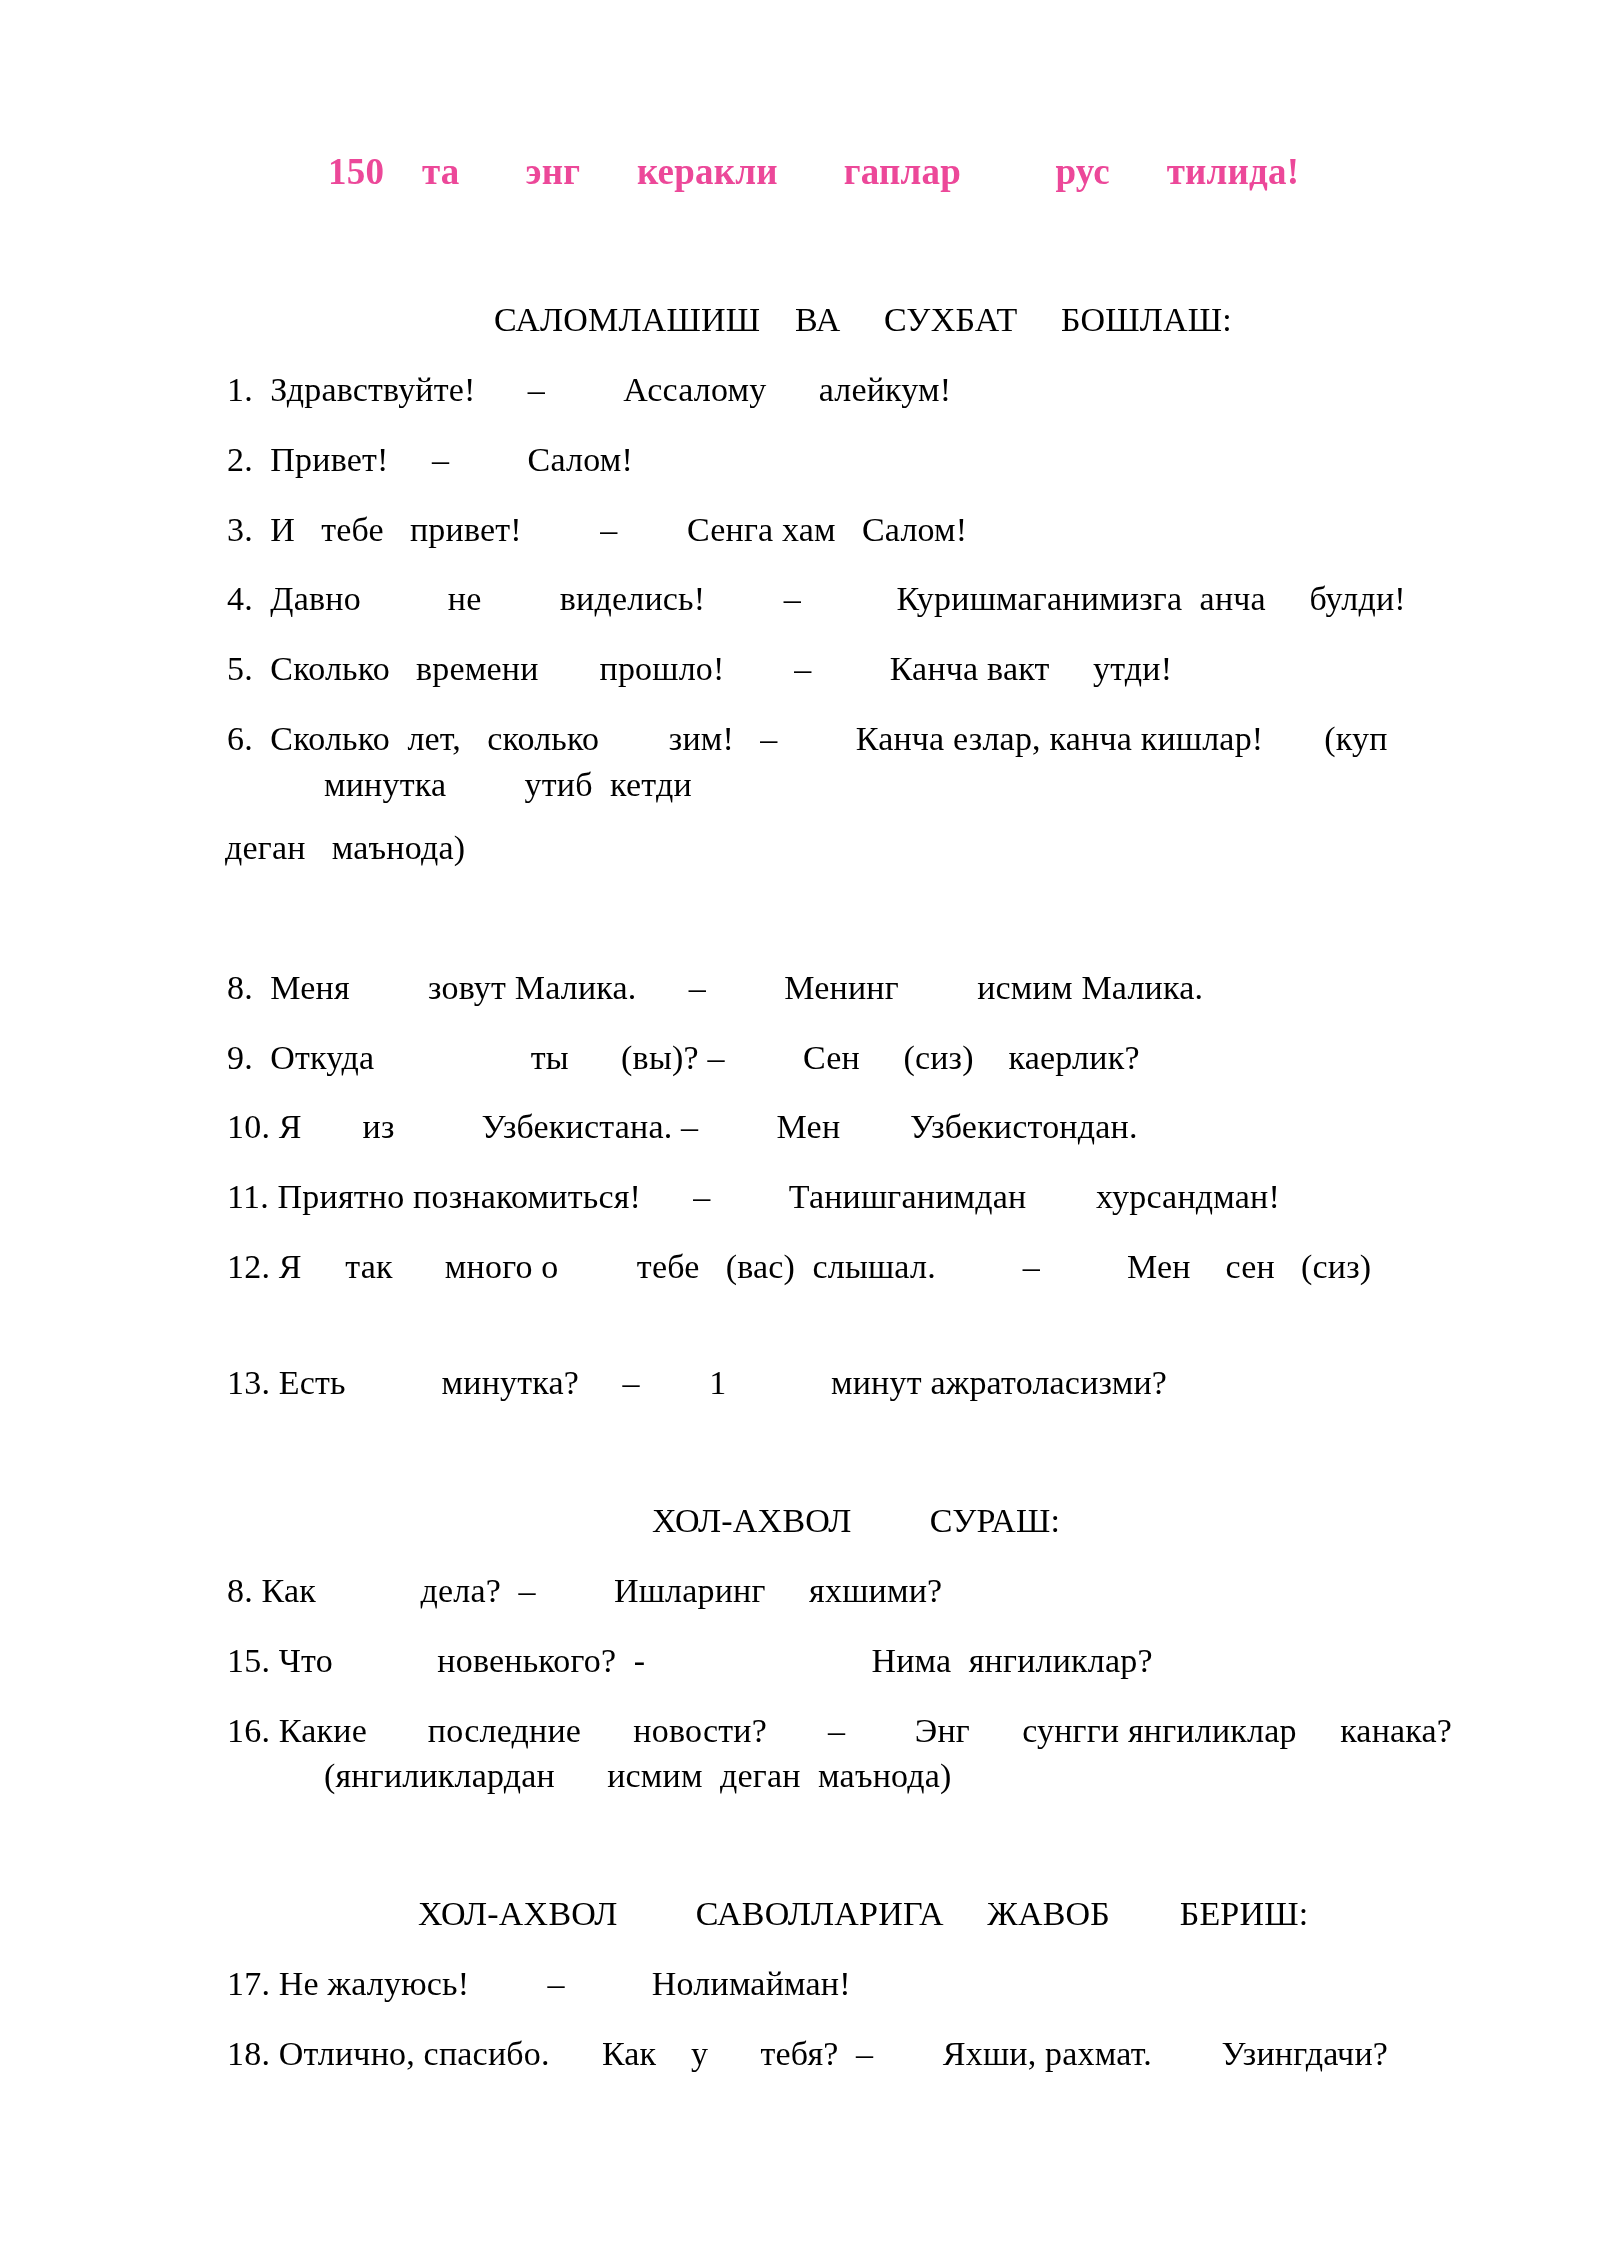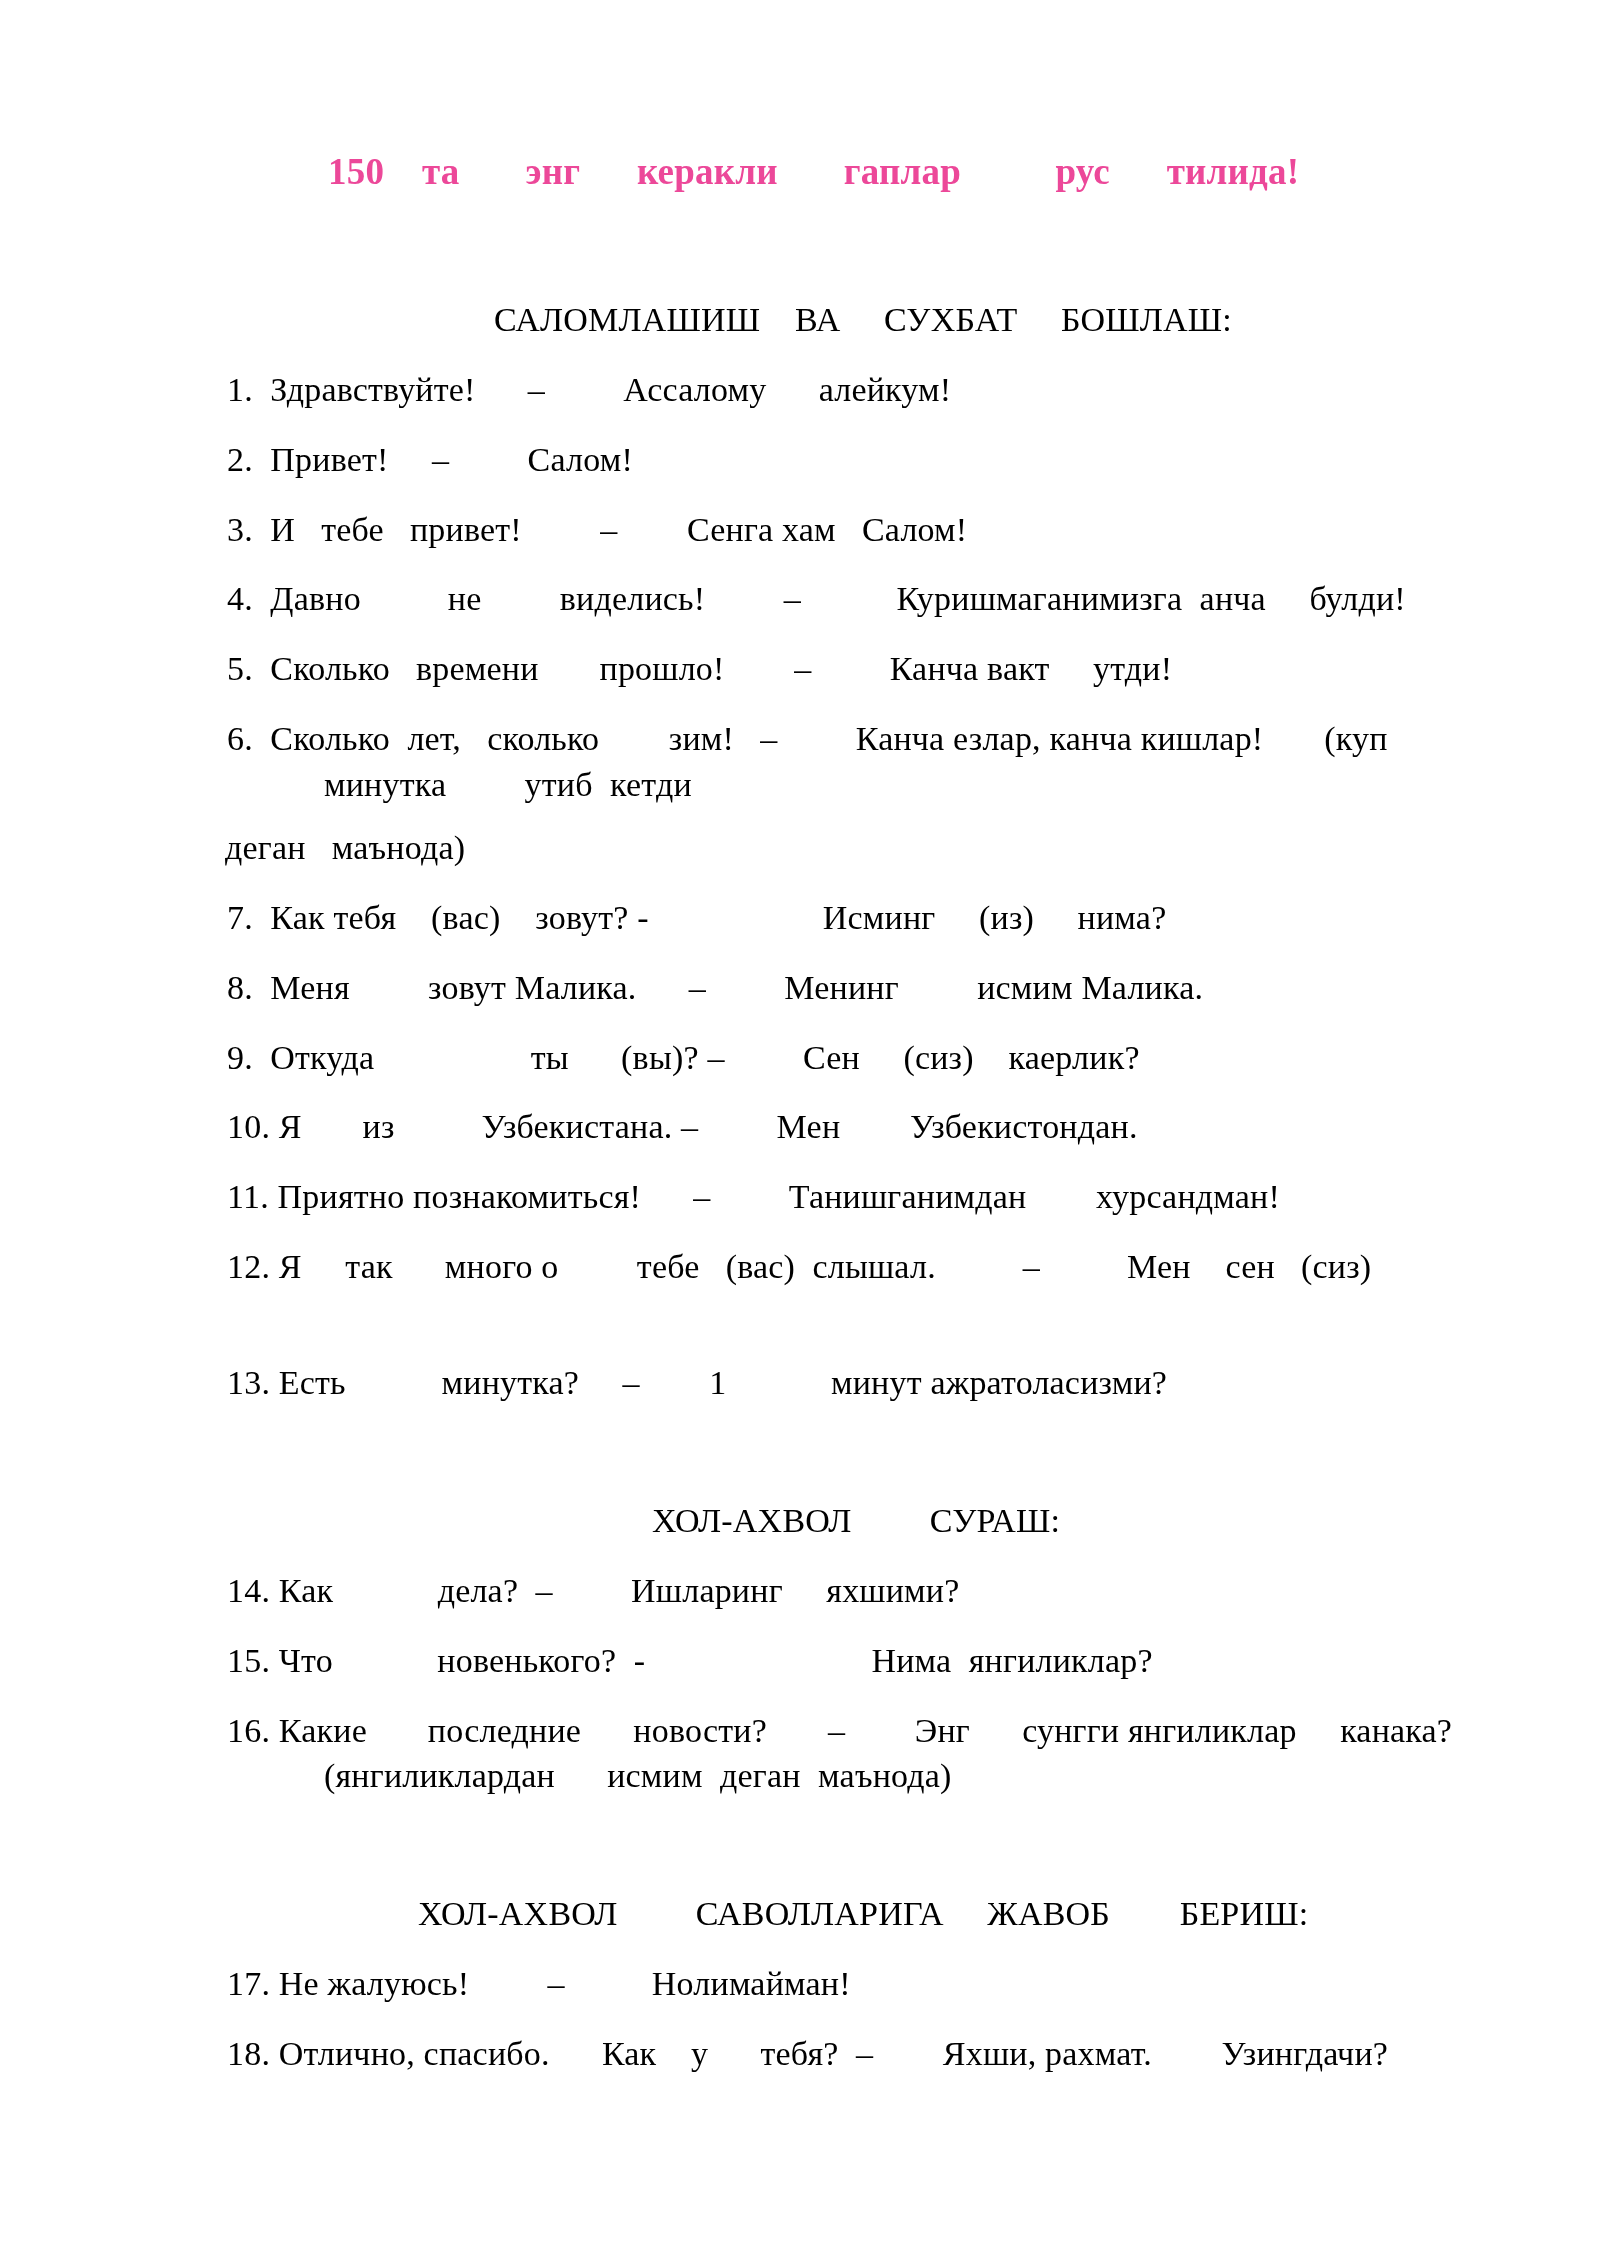--- a/index.html
+++ b/index.html
@@ -37,31 +37,30 @@
   <div class="line heading" style="left:494px; top:300px">САЛОМЛАШИШ    ВА     СУХБАТ     БОШЛАШ:</div>
 
   <div class="line" style="left:227px; top:370px">1.  Здравствуйте!      –         Ассалому      алейкум!</div>
   <div class="line" style="left:227px; top:440px">2.  Привет!     –         Салом!</div>
   <div class="line" style="left:227px; top:510px">3.  И   тебе   привет!         –        Сенга хам   Салом!</div>
   <div class="line" style="left:227px; top:579px">4.  Давно          не         виделись!         –           Куришмаганимизга  анча     булди!</div>
   <div class="line" style="left:227px; top:649px">5.  Сколько   времени       прошло!        –         Канча вакт     утди!</div>
   <div class="line" style="left:227px; top:719px">6.  Сколько  лет,   сколько        зим!   –         Канча езлар, канча кишлар!       (куп</div>
   <div class="line" style="left:324px; top:765px">минутка         утиб  кетди</div>
   <div class="line" style="left:225px; top:828px">деган   маънода)</div>
-  <div class="line" style="left:227px; top:898px">7.  Как тебя    (вас)    зовут? -                    Исминг     (из)     нима?</div>
   <div class="line" style="left:227px; top:968px">8.  Меня         зовут Малика.      –         Менинг         исмим Малика.</div>
   <div class="line" style="left:227px; top:1038px">9.  Откуда                  ты      (вы)? –         Сен     (сиз)    каерлик?</div>
   <div class="line" style="left:227px; top:1107px">10. Я       из          Узбекистана. –         Мен        Узбекистондан.</div>
   <div class="line" style="left:227px; top:1177px">11. Приятно познакомиться!      –         Танишганимдан        хурсандман!</div>
   <div class="line" style="left:227px; top:1247px">12. Я     так      много о         тебе   (вас)  слышал.          –          Мен    сен   (сиз)</div>
   <div class="line" style="left:227px; top:1363px">13. Есть           минутка?     –        1            минут ажратоласизми?</div>
 
   <div class="line heading" style="left:652px; top:1501px">ХОЛ-АХВОЛ         СУРАШ:</div>
 
-  <div class="line" style="left:227px; top:1571px">14. Как            дела?  –         Ишларинг     яхшими?</div>
+  <div class="line" style="left:227px; top:1571px">8. Как            дела?  –         Ишларинг     яхшими?</div>
   <div class="line" style="left:227px; top:1641px">15. Что            новенького?  -                          Нима  янгиликлар?</div>
   <div class="line" style="left:227px; top:1711px">16. Какие       последние      новости?       –        Энг      сунгги янгиликлар     канака?</div>
   <div class="line" style="left:324px; top:1756px">(янгиликлардан      исмим  деган  маънода)</div>
 
   <div class="line heading" style="left:418px; top:1894px">ХОЛ-АХВОЛ         САВОЛЛАРИГА     ЖАВОБ        БЕРИШ:</div>
 
   <div class="line" style="left:227px; top:1964px">17. Не жалуюсь!         –          Нолимайман!</div>
   <div class="line" style="left:227px; top:2034px">18. Отлично, спасибо.      Как    у      тебя?  –        Яхши, рахмат.        Узингдачи?</div>
 
 </div>

